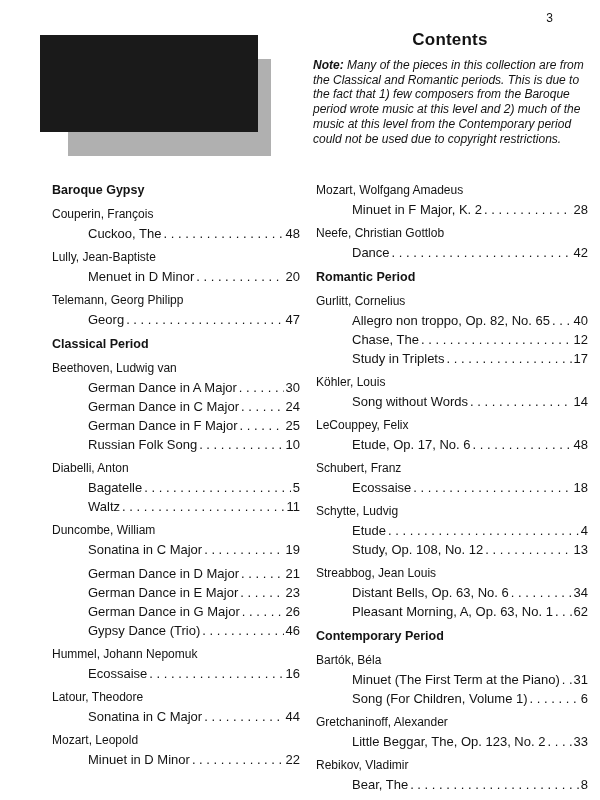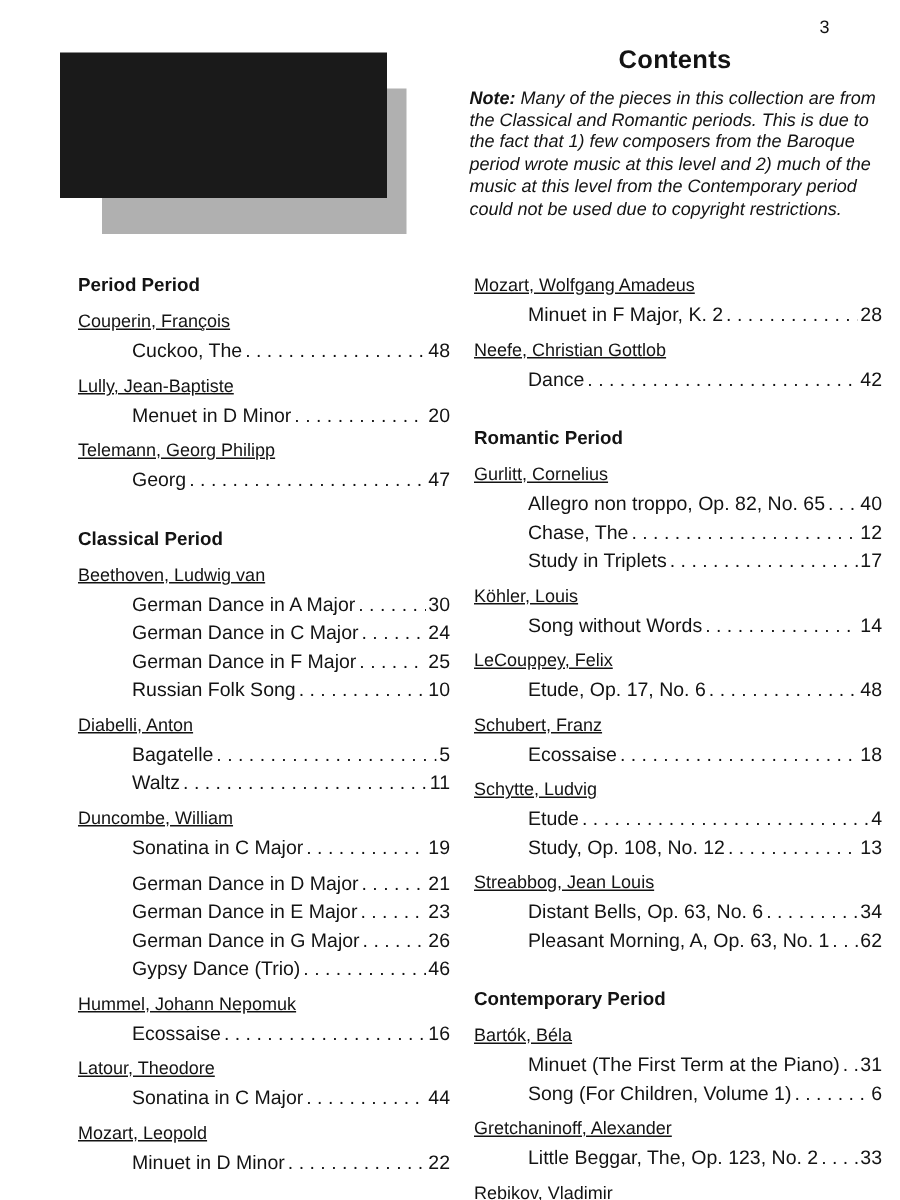--- a/index.html
+++ b/index.html
@@ -36,24 +36,24 @@
   }
   .note-label { font-weight: bold; }
   .toc-wrap {
     position: absolute; left: 52px; top: 181px; width: 536px;
     display: flex;
   }
   .toc-col-left  { width: 248px; margin-right: 16px; }
   .toc-col-right { width: 272px; }
   .toc-col-left > :first-child, .toc-col-right > :first-child { margin-top: 0 !important; }
   .period-heading {
-    font-weight: bold; font-size: 12.5px; line-height: 19px; margin-top: 21px;
+    font-weight: bold; font-size: 12.5px; line-height: 19px; margin-top: 6px;
   }
   .composer-group { margin-top: 5px; }
-  .composer-name { font-size: 12px; line-height: 19px; text-decoration: underline; }
+  .composer-name { font-size: 12px; line-height: 19px; }
   .piece-row {
     display: flex; align-items: baseline;
     padding-left: 36px; font-size: 13px; line-height: 19px;
   }
   .piece-title { white-space: nowrap; }
   .dots {
     flex: 1 1 auto; overflow: hidden; white-space: nowrap;
     margin: 0 2px; min-width: 0;
   }
   .page-num { white-space: nowrap; text-align: left; }
@@ -70,21 +70,21 @@
     <div class="logo-black"></div>
   </div>
 
   <div class="header-block">
     <h1 class="contents-title">Contents</h1>
     <p class="note-para"><span class="note-label">Note:</span> <span>Many of the pieces in this collection are from the Classical and Romantic periods. This is due to the fact that 1) few composers from the Baroque period wrote music at this level and 2) much of the music at this level from the Contemporary period could not be used due to copyright restrictions.</span></p>
   </div>
 
   <div class="toc-wrap">
     <div class="toc-col-left">
-        <div class="period-heading">Period Period</div>
+        <div class="period-heading">Baroque Gypsy</div>
         <div class="composer-group">
           <div class="composer-name">Couperin, François</div>
           <div class="piece-row">
             <span class="piece-title">Cuckoo, The</span>
             <span class="dots">. . . . . . . . . . . . . . . . . . . . . . . . . . . . . . . . . . . . . . . . . . . . . . . . . . . . . . . . . . . . . . . . . . . . . . </span>
             <span class="page-num">48</span>
           </div>
         </div>
         <div class="composer-group">
           <div class="composer-name">Lully, Jean-Baptiste</div>

